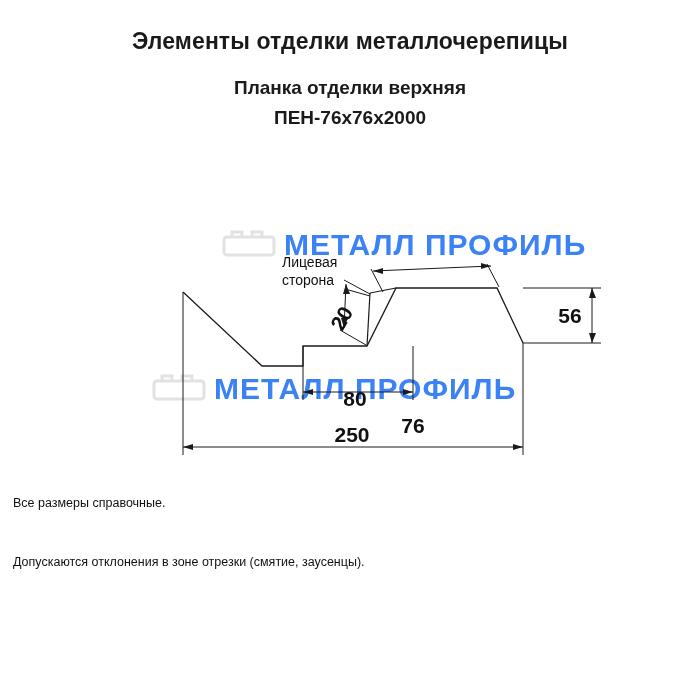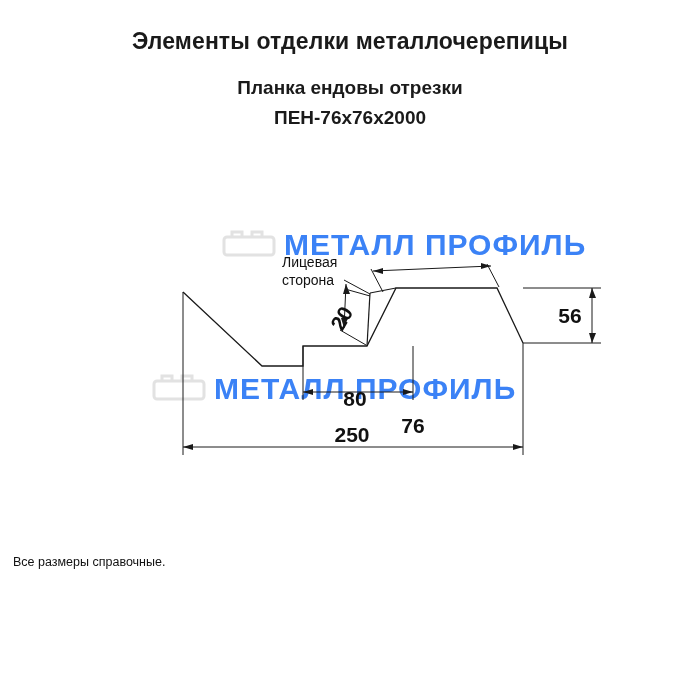--- a/index.html
+++ b/index.html
@@ -107,21 +107,21 @@
     font-size: 14px;
   }
 </style>
 </head>
 <body>
 
 <div class="page">
 
   <div class="title-block">
     <div class="main-title">Элементы отделки металлочерепицы</div>
-    <div class="sub-title">Планка ендовы отрезки</div>
+    <div class="sub-title">Планка отделки верхняя</div>
     <div class="code-title">ПЕН-76х76х2000</div>
   </div>
 
   <div class="watermark wm1">
     <span class="wm-logo">
       <svg width="54" height="30" viewBox="0 0 54 30" aria-hidden="true">
         <rect x="2" y="8" width="50" height="18" rx="3" fill="none" stroke="#e2e2e2" stroke-width="3"></rect>
         <path d="M10 8 L10 3 L20 3 L20 8" fill="none" stroke="#e2e2e2" stroke-width="3"></path>
         <path d="M30 8 L30 3 L40 3 L40 8" fill="none" stroke="#e2e2e2" stroke-width="3"></path>
       </svg>
@@ -198,15 +198,16 @@
       <g stroke="#1a1a1a" stroke-width="1" fill="none">
         <path d="M345 119 L370 126"></path>
       </g>
       <text class="face-label" x="282" y="97">Лицевая</text>
       <text class="face-label" x="282" y="115">сторона</text>
     </svg>
   </div>
 
   <div class="footnotes">
     <div>Все размеры справочные.</div>
+    <div>Допускаются отклонения в зоне отрезки (смятие, заусенцы).</div>
   </div>
 
 </div>
 
 </body></html>

